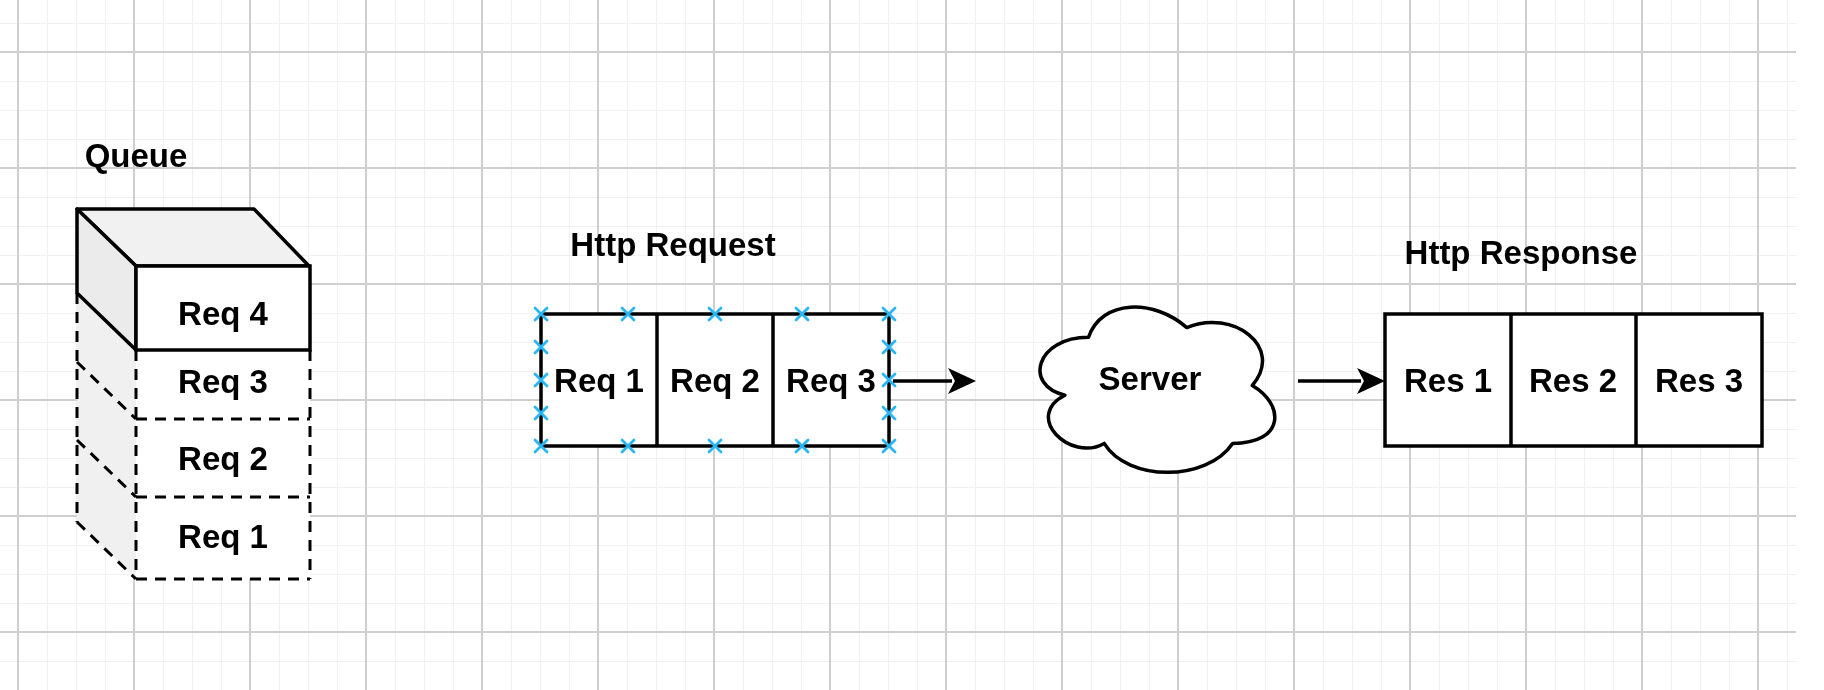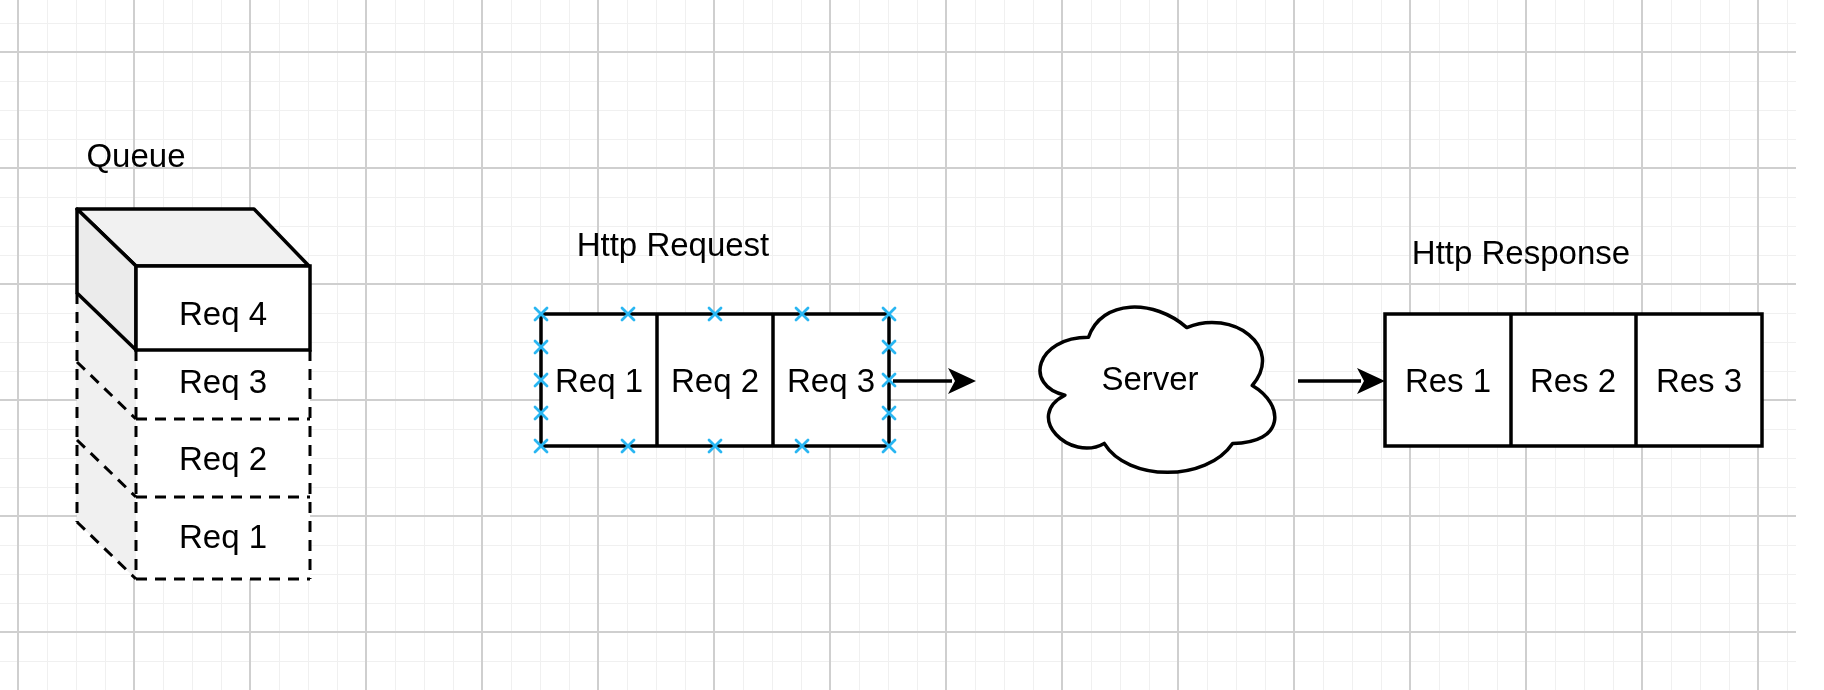--- a/index.html
+++ b/index.html
@@ -8,20 +8,21 @@
     width:1796px;height:690px;
     overflow:hidden;
     background-color:#ffffff;
     background-image:
       linear-gradient(to right, var(--grid-major,#cfcfcf) 2px, transparent 2px),
       linear-gradient(to bottom, var(--grid-major,#cfcfcf) 2px, transparent 2px),
       linear-gradient(to right, var(--grid-minor,#f0f0f0) 1px, transparent 1px),
       linear-gradient(to bottom, var(--grid-minor,#f0f0f0) 1px, transparent 1px);
     background-size:116px 116px,116px 116px,29px 29px,29px 29px;
     background-position:17px 0,0 51px,18px 0,0 23px;
+    font-weight:bold;
   }
   svg{position:absolute;left:0;top:0;}
   .lbl{
     font-family:"Liberation Sans","DejaVu Sans",sans-serif;
     font-size:33px;
     fill:var(--stroke,#000);
     text-anchor:middle;
   }
   .solid{stroke:var(--stroke,#000);stroke-width:3.5;}
   .dashed{stroke:var(--stroke,#000);stroke-width:3;stroke-dasharray:11 8;fill:none;}

